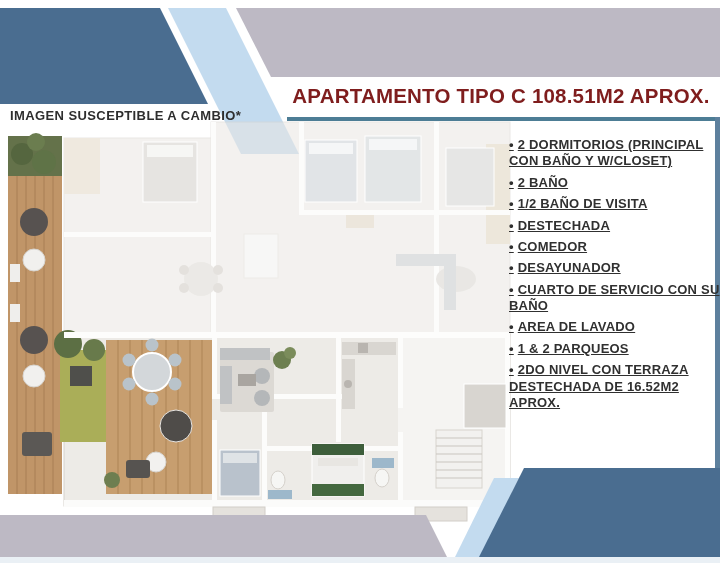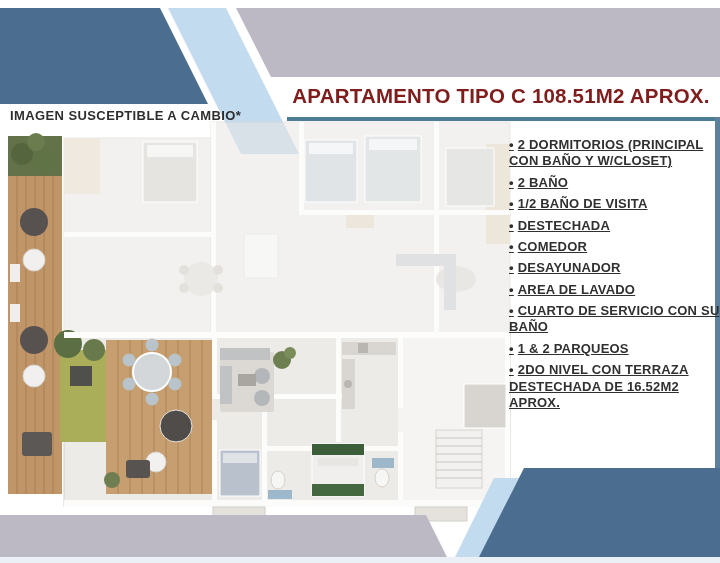--- a/index.html
+++ b/index.html
@@ -198,22 +198,22 @@
 <div id="title-underline" class="abs"></div>
 <div id="right-edge-bar" class="abs"></div>
 
 <ul id="feature-list" class="abs">
   <li><span class="bullet">•</span><span>2 DORMITORIOS (PRINCIPAL CON BAÑO Y W/CLOSET)</span></li>
   <li><span class="bullet">•</span><span>2 BAÑO</span></li>
   <li><span class="bullet">•</span><span>1/2 BAÑO DE VISITA</span></li>
   <li><span class="bullet">•</span><span>DESTECHADA</span></li>
   <li><span class="bullet">•</span><span>COMEDOR</span></li>
   <li><span class="bullet">•</span><span>DESAYUNADOR</span></li>
+  <li><span class="bullet">•</span><span>CUARTO DE SERVICIO CON SU BAÑO</span></li>
   <li><span class="bullet">•</span><span>AREA DE LAVADO</span></li>
-  <li><span class="bullet">•</span><span>CUARTO DE SERVICIO CON SU BAÑO</span></li>
   <li><span class="bullet">•</span><span>1 &amp; 2 PARQUEOS</span></li>
   <li><span class="bullet">•</span><span>2DO NIVEL CON TERRAZA DESTECHADA DE 16.52M2 APROX.</span></li>
 </ul>
 
 <svg id="deco-bottom" class="abs" viewBox="0 0 720 563">
   <polygon points="0,515 426,515 447,557 0,557" fill="#bdb9c4"></polygon>
   <polygon points="494,478 519,478 480,557 455,557" fill="#c3dbef"></polygon>
   <polygon points="524,468 720,468 720,557 479,557" fill="#4a6d90"></polygon>
   <rect x="0" y="557" width="720" height="6" fill="#eaf0f5"></rect>
 </svg>

